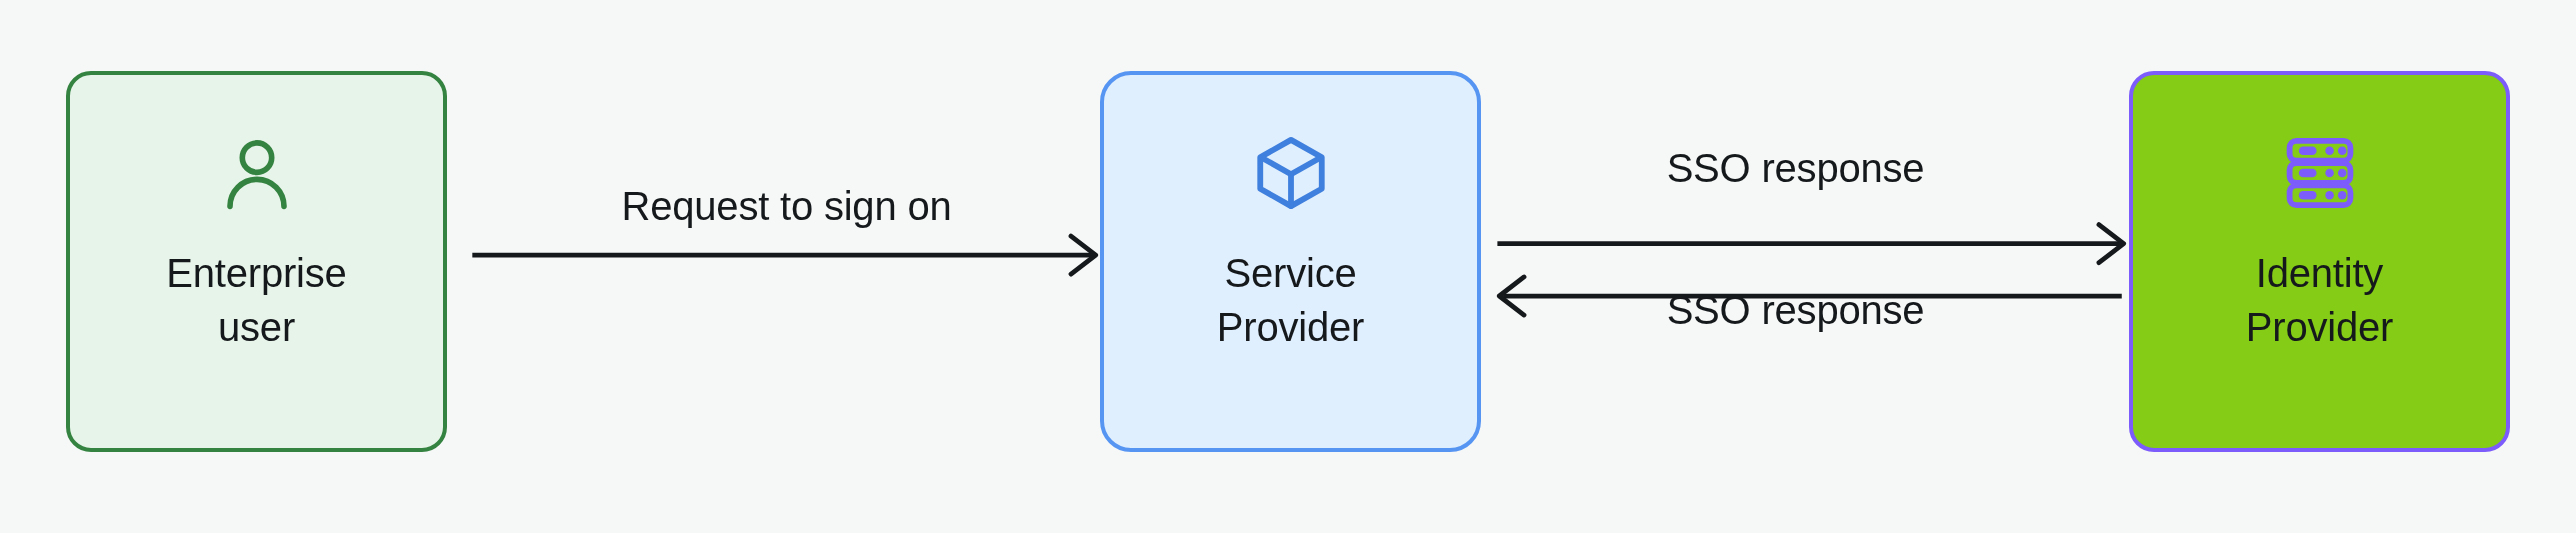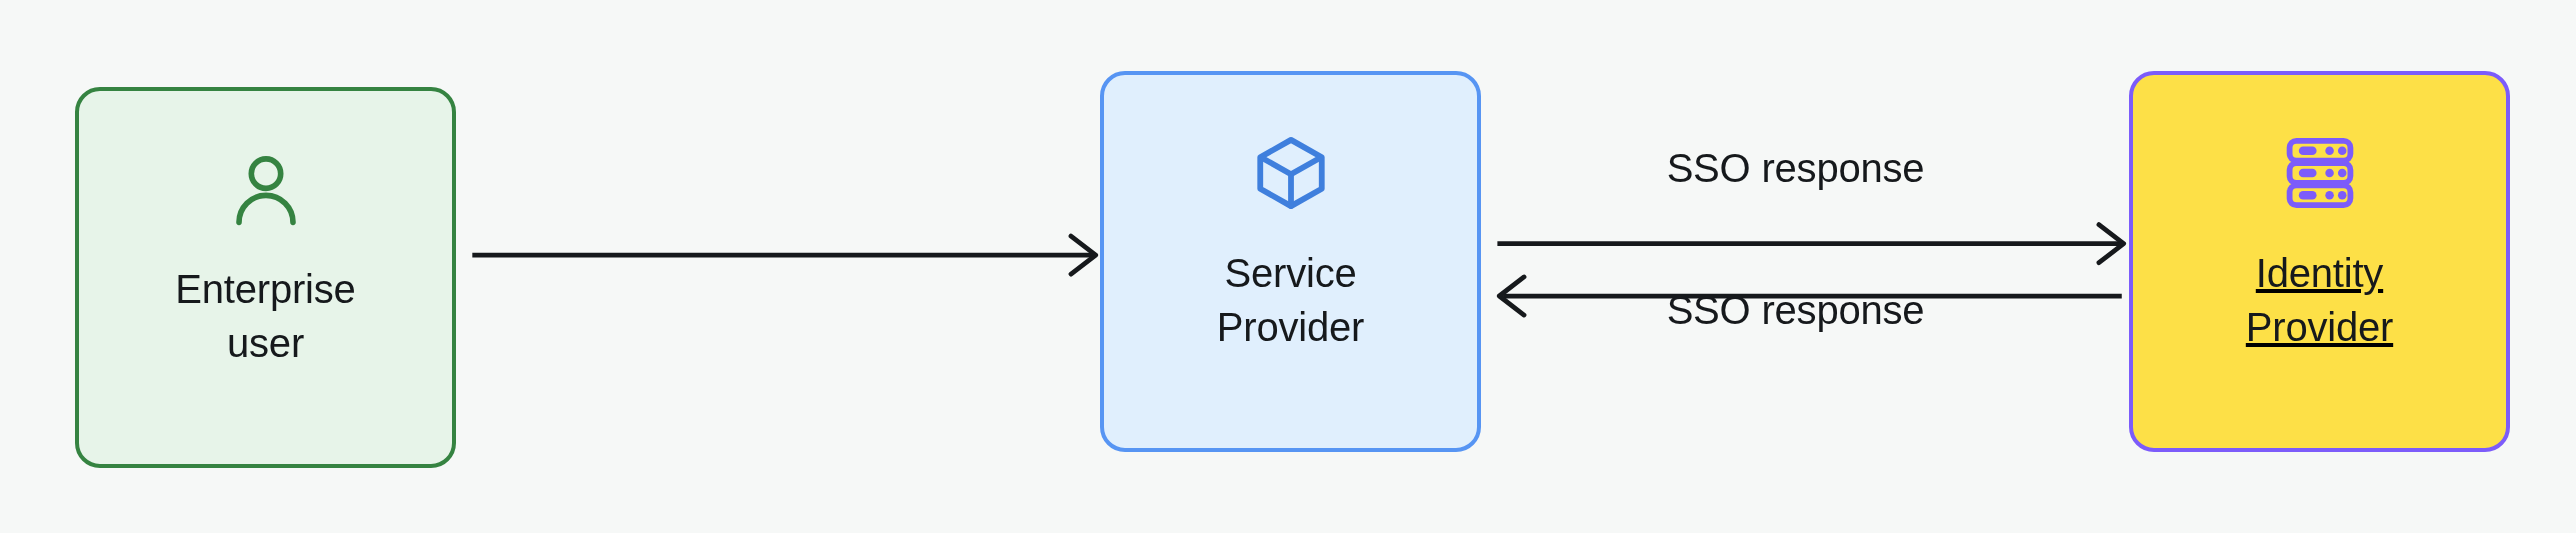--- a/index.html
+++ b/index.html
@@ -34,23 +34,23 @@
     margin-top:32px;
     font-size:40px;
     line-height:54px;
     color:#16191c;
     text-align:center;
     letter-spacing:-0.2px;
     white-space:pre-line;
     font-weight:400;
   }
 
-  #node-enterprise-user { left:75px;  background:#e7f4e9; border-color:#358341;margin-top:16px; }
-  #node-service-provider { left:1100px; background:#e0effd; border-color:#5795f3; }
-  #node-identity-provider { left:2129px; background:#fde047; border-color:#7c5cfa;text-decoration:underline; }
+  #node-enterprise-user { left:66px;  background:#e7f4e9; border-color:#358341; }
+  #node-service-provider { left:1100px; background:#e0effd; border-color:#5795f3;border-radius:31px; }
+  #node-identity-provider { left:2129px; background:#84cc16; border-color:#7c5cfa; }
 
   .edge-label {
     position:absolute;
     font-size:40px;
     line-height:46px;
     color:#16191c;
     text-align:center;
     white-space:nowrap;
     letter-spacing:-0.2px;
   }
@@ -100,20 +100,21 @@
         <circle cx="29.6" cy="24" r="2.5"></circle>
           <circle cx="37" cy="24" r="2.5"></circle>
         <circle cx="29.6" cy="37" r="2.5"></circle>
           <circle cx="37" cy="37" r="2.5"></circle>
       </g>
     </svg>
     <div class="node-label">Identity
 Provider</div>
   </div>
 
+  <div class="edge-label" id="edge-label-request-sign-on">Request to sign on</div>
   <div class="edge-label" id="edge-label-sso-request">SSO response</div>
   <div class="edge-label" id="edge-label-sso-response">SSO response</div>
 
   <svg class="arrow-layer" viewBox="0 0 2704 560" aria-hidden="true">
 
     <g>
       <line x1="495" y1="268" x2="1148" y2="268" stroke="#16191c" stroke-width="5"></line>
       <polyline points="1124,248 1150,268 1124,288" fill="none" stroke="#16191c" stroke-width="5" stroke-linecap="round" stroke-linejoin="round"></polyline>
     </g>
 

